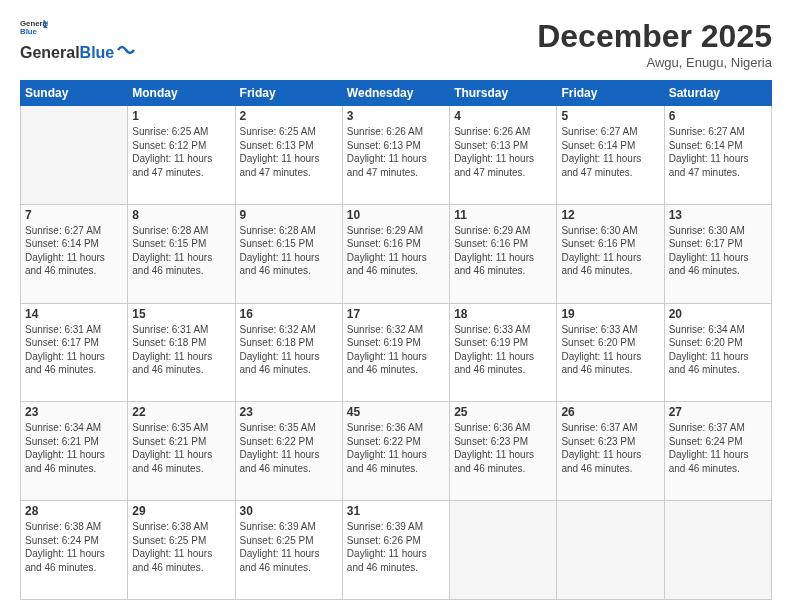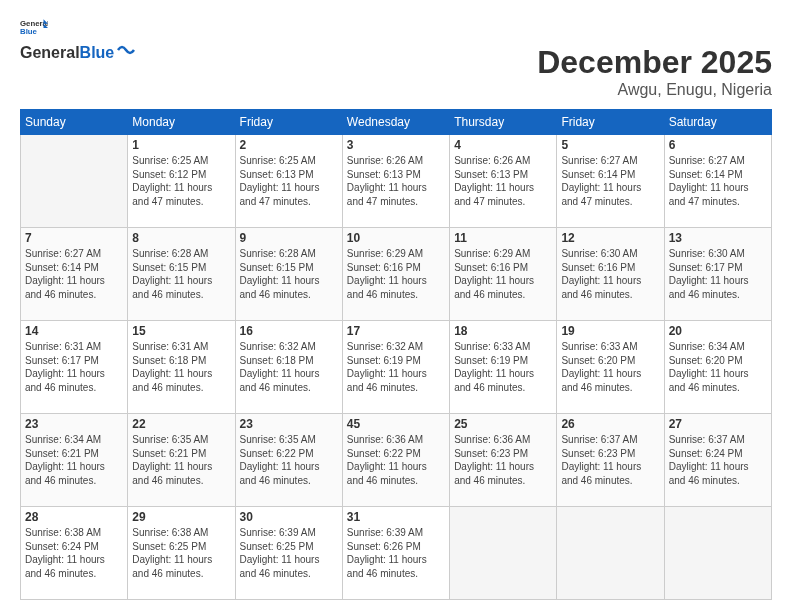--- a/index.html
+++ b/index.html
@@ -28,43 +28,42 @@
       flex-direction: column;
       align-items: flex-start;
     }
     .logo-icon {
       width: 28px;
       height: 18px;
       margin-bottom: 2px;
     }
     .title-block {
       text-align: right;
-      margin-top: 26px;
     }
     .month-title {
       font-size: 32px;
       font-weight: bold;
       color: #333;
     }
     .location {
-      font-size: 16px;
+      font-size: 13px;
       color: #555;
     }
     .calendar {
       flex: 1;
       border: 1px solid #ccc;
       border-collapse: collapse;
       width: 100%;
       table-layout: fixed;
     }
     .calendar th {
       background: #1565c0;
       color: #fff;
       font-size: 12px;
-      font-weight: normal;
+      font-weight: bold;
       padding: 5px 4px;
       text-align: left;
       border: 1px solid #1565c0;
     }
     .calendar td {
       border: 1px solid #ccc;
       vertical-align: top;
       padding: 3px 4px;
       font-size: 9.5px;
       color: #333;

